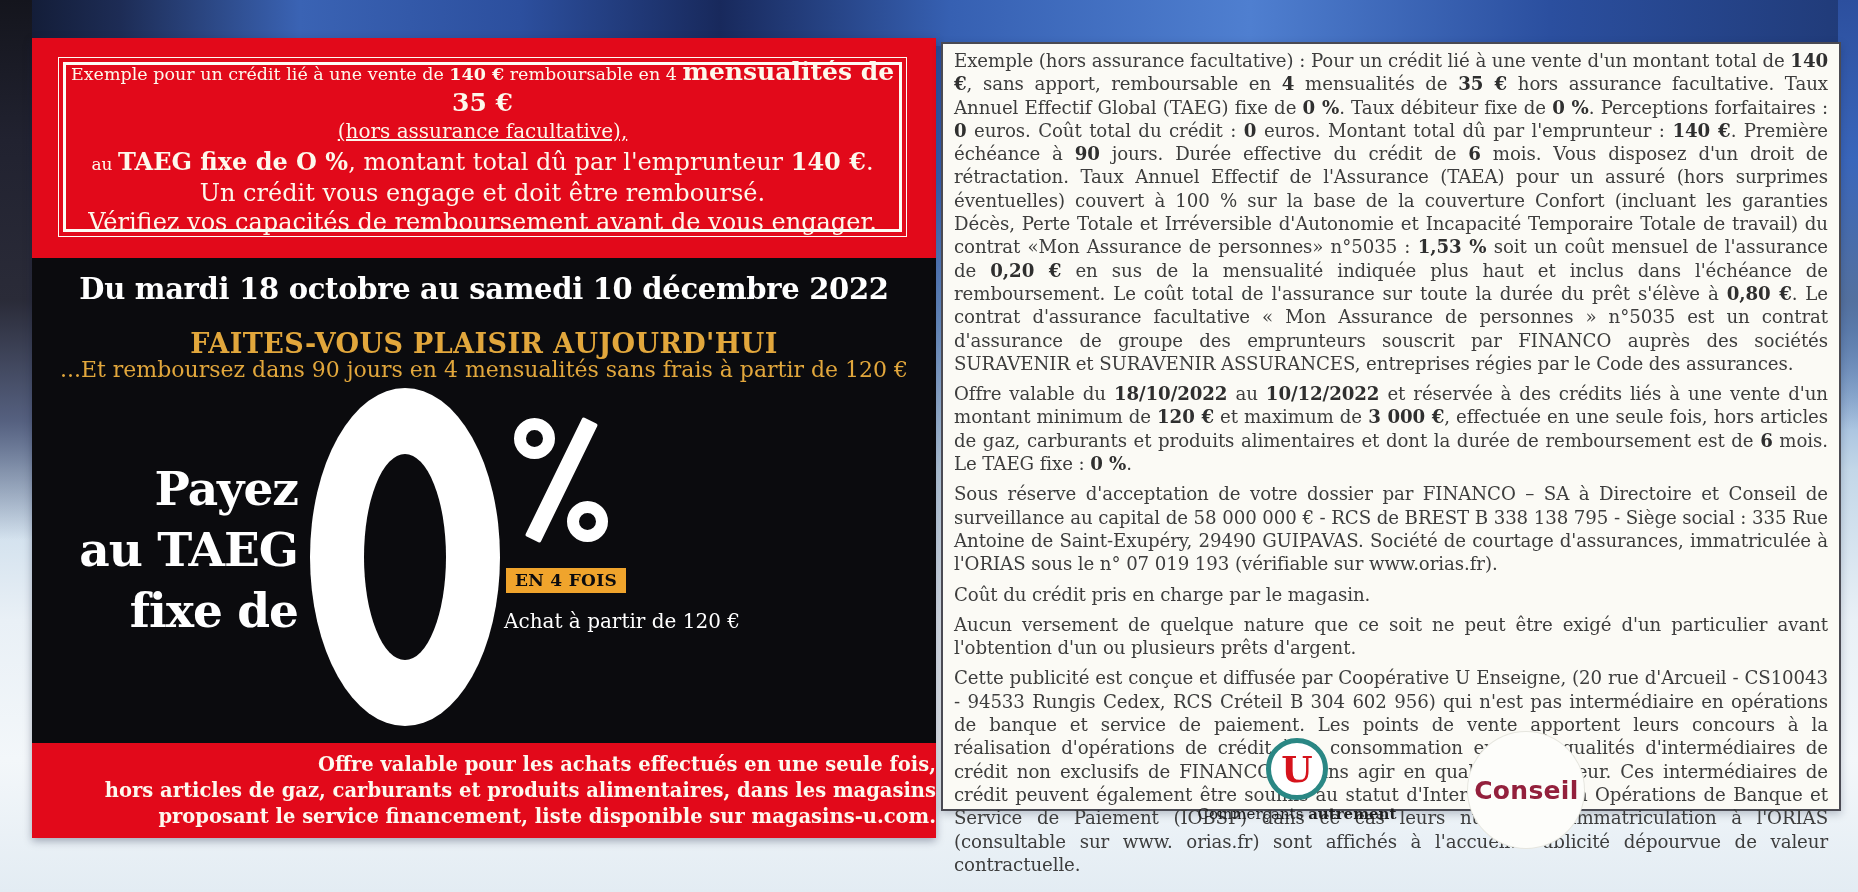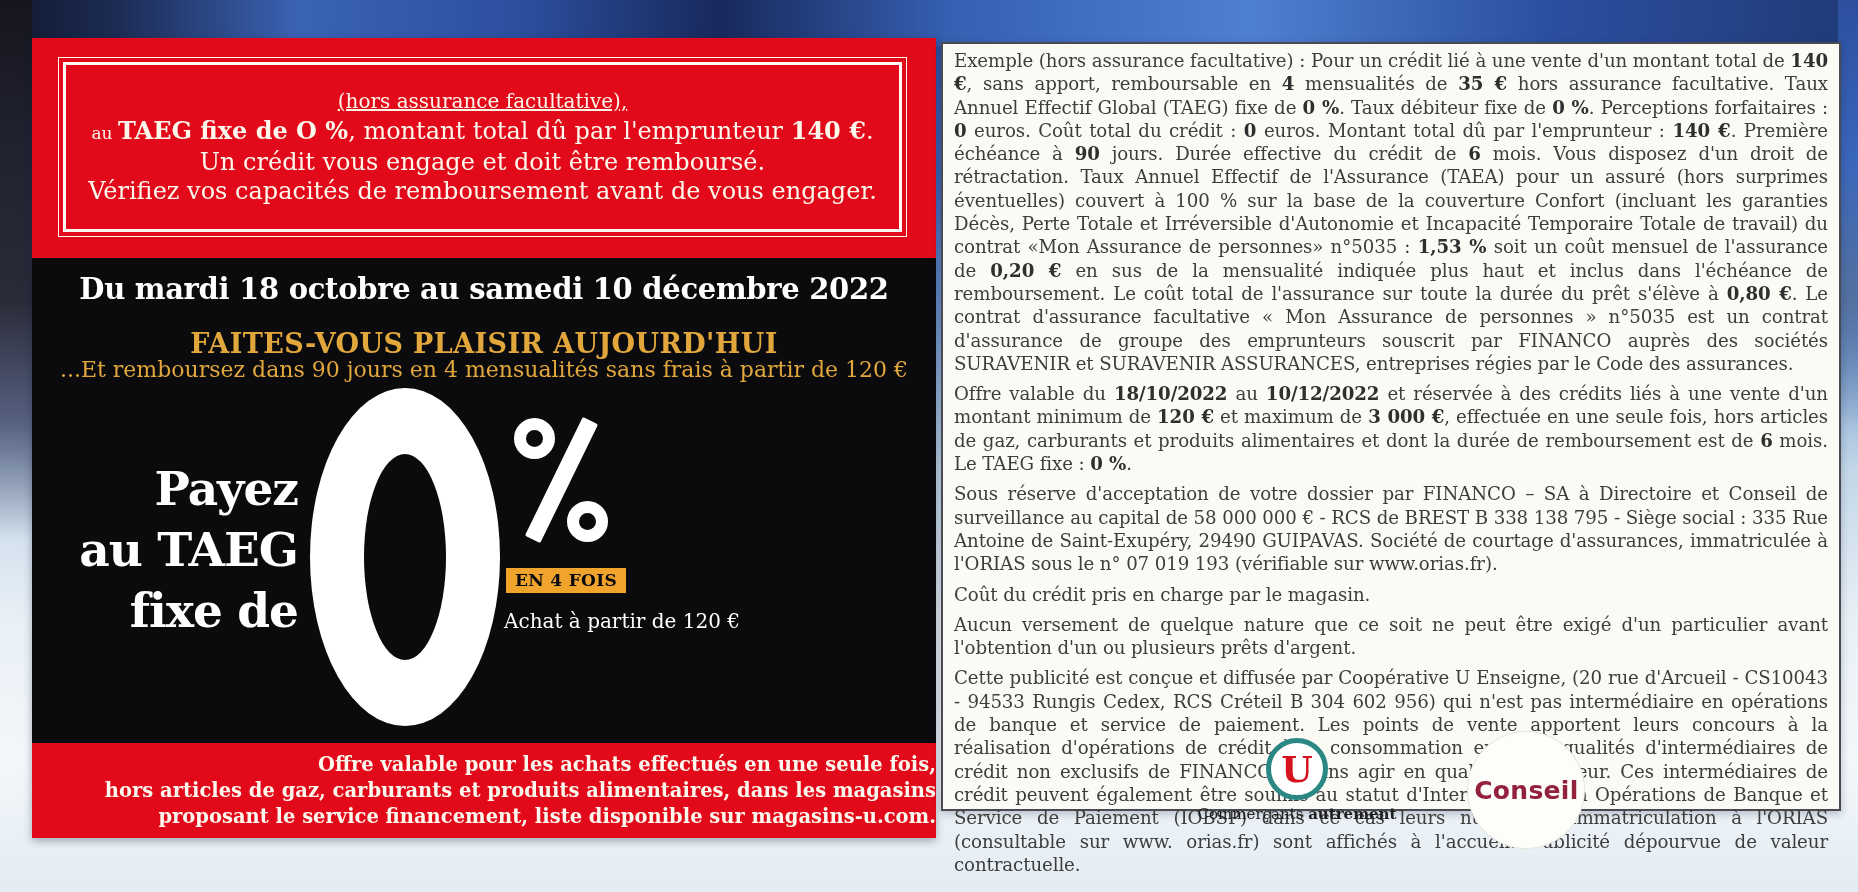--- a/index.html
+++ b/index.html
@@ -75,20 +75,21 @@
 <body>
 
 <div class="page">
   <div class="bg-top"></div>
   <div class="bg-right"></div>
   <div class="bg-left"></div>
 
   <div class="left-panel">
     <div class="red-top">
       <div class="example-box">
+        <div class="bx-l1"><span>Exemple pour un crédit lié à une vente de </span><span class="bv">140 €</span><span> remboursable en 4 </span><span class="bg">mensualités de 35 €</span></div>
         <div class="bx-l2">(hors assurance facultative),</div>
         <div class="bx-l3"><span class="sm">au </span><span class="bv">TAEG fixe de O %</span><span>, montant total dû par l'emprunteur </span><span class="bv">140 €</span><span>.</span></div>
         <div class="bx-l4">Un crédit vous engage et doit être remboursé.</div>
         <div class="bx-l5">Vérifiez vos capacités de remboursement avant de vous engager.</div>
       </div>
     </div>
 
     <div class="black-mid">
       <div class="dates">Du mardi 18 octobre au samedi 10 décembre 2022</div>
       <div class="headline">FAITES-VOUS PLAISIR AUJOURD'HUI</div>

